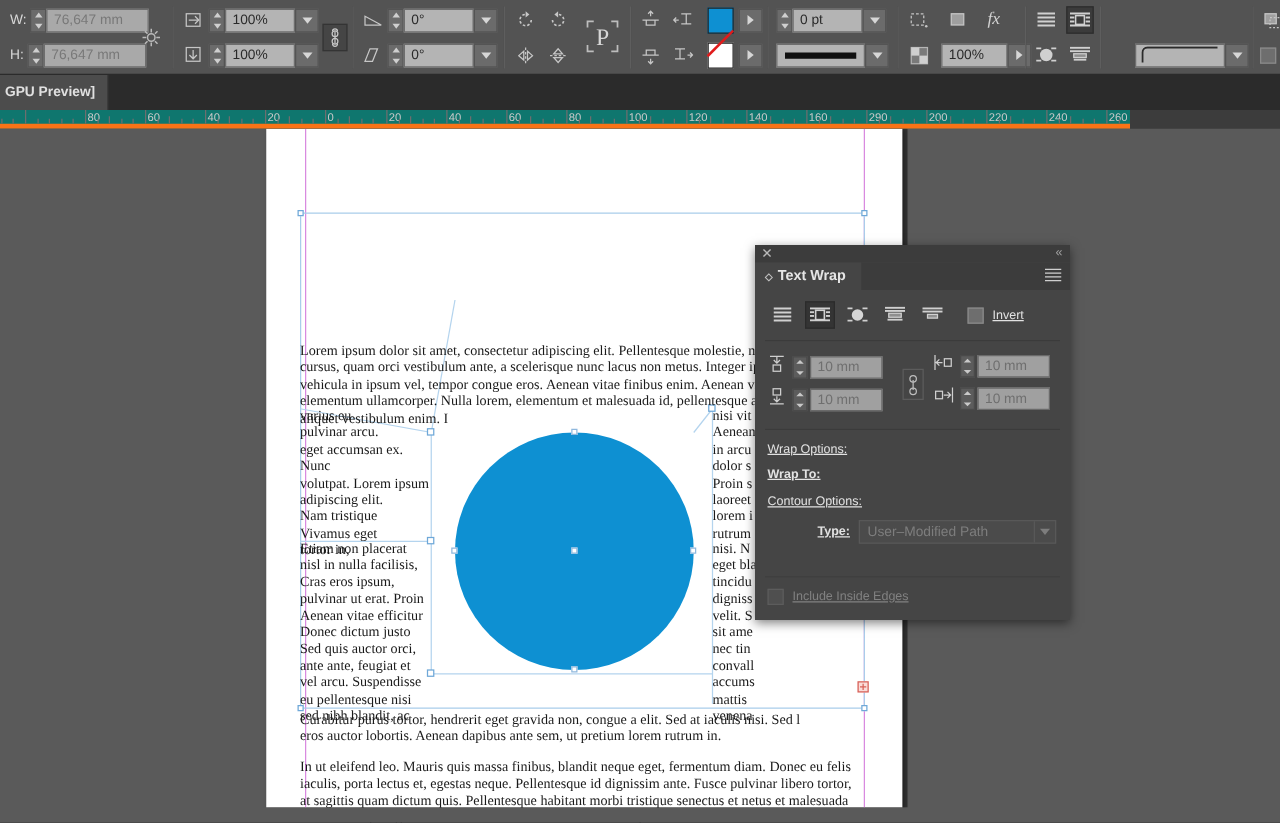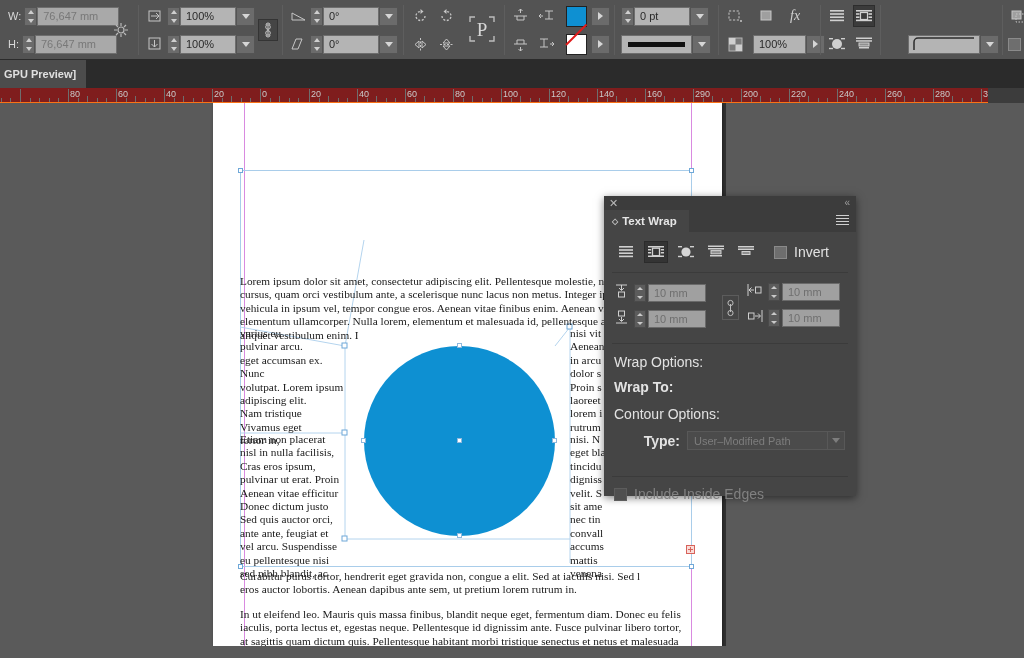--- a/index.html
+++ b/index.html
@@ -80,22 +80,22 @@
   .doctab {
     position: absolute; left: 0; top: 0; height: 28px;
     background: #4c4c4c; color: #e0e0e0; font-size: 11px; font-weight: bold;
     display: flex; align-items: center; padding: 0 10px 0 4px;
     border-right: 1px solid #2b2b2b;
     font-family: "Liberation Sans", sans-serif;
   }
 
   
   .ruler-h {
-    position: absolute; left: 0; top: 88px; width: 988px; height: 15px;
-    background: #7f1d1d; border-bottom: 1px solid #f97316;
+    position: absolute; left: 0; top: 88px; width: 904px; height: 15px;
+    background: #0f766e; border-bottom: 4px solid #f97316;
     overflow: hidden;
   }
   .rtick { position: absolute; bottom: 0; width: 1px; background: #6e6e6e; }
   .rnum {
     position: absolute; top: 0px; color: #c9c9c9; font-size: 9px;
     font-family: "Liberation Sans", sans-serif; padding-left: 2px; line-height: 12px;
   }
 
   
   .canvas {
@@ -184,21 +184,21 @@
   .wrapbtn-row { display: flex; align-items: center; padding: 9px 0 0 10px; }
   .wbtn {
     width: 24px; height: 22px; margin-right: 6px;
     display: flex; align-items: center; justify-content: center;
   }
   .wbtn.active { background: #343434; border: 1px solid #2b2b2b; }
   .chk {
     width: 13px; height: 13px; background: #6e6e6e; border: 1px solid #8a8a8a;
   }
   .chk.dim { background: #4f4f4f; border-color: #5c5c5c; }
-  .panel-label { color: #e2e2e2; font-size: 14px; font-family: "Liberation Sans", sans-serif; }
+  .panel-label { color: #e2e2e2; font-size: 10px; font-family: "Liberation Sans", sans-serif; text-decoration: underline; }
   .panel-label.dim { color: #818181; }
   .hr { height: 1px; background: #515151; border-bottom: 1px solid #3b3b3b; margin: 9px 8px 0 8px; }
 
   .offsets { position: relative; height: 68px; }
   .off-field {
     position: absolute; display: flex; align-items: center;
   }
   .pfield {
     background: #a0a0a0; border: 1px solid #6a6a6a; height: 18px; width: 62px;
     color: #6f6f6f; font-size: 11px; display: flex; align-items: center; padding: 0 5px;

